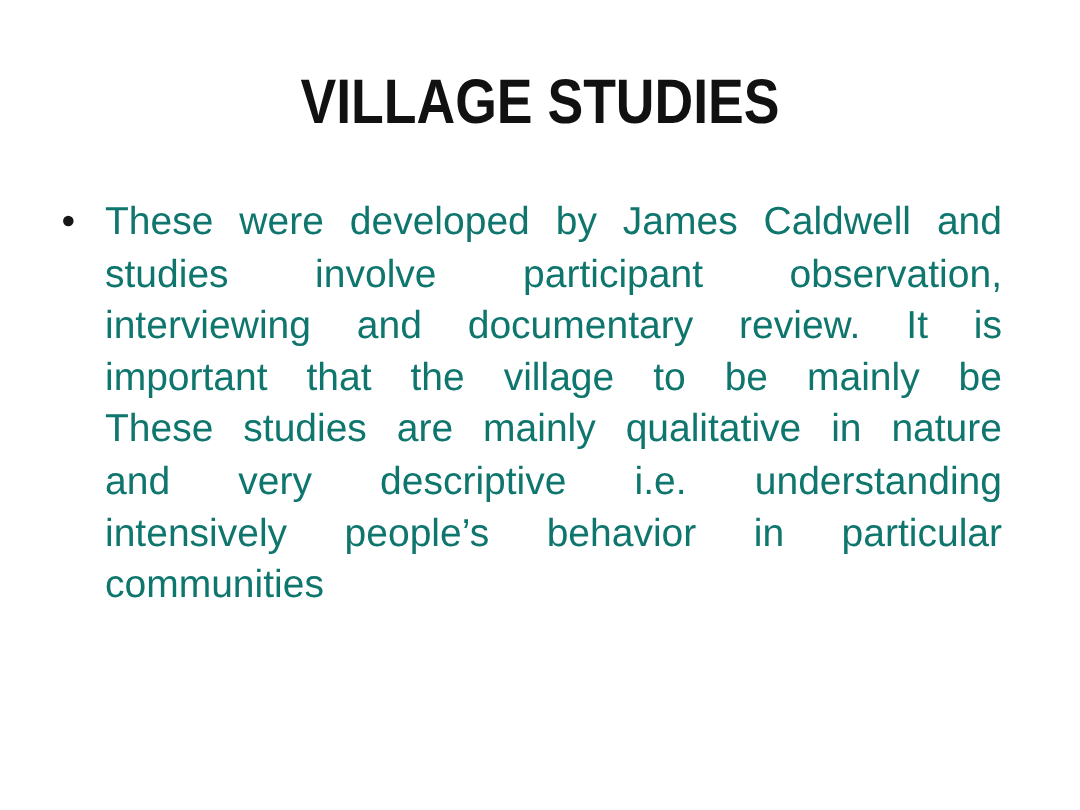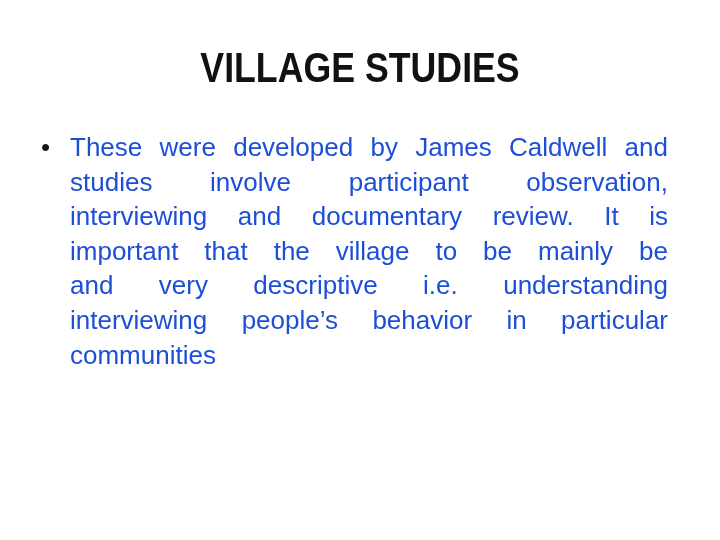--- a/index.html
+++ b/index.html
@@ -40,21 +40,21 @@
     line-height: 34.6px;
     color: #161616;
   }
   .bullet-text {
     position: absolute;
     left: 70px;
     top: 130px;
     width: 598px;
     font-size: 26px;
     line-height: 34.6px;
-    color: #1d4ed8;
+    color: #0f766e;
   }
   .line {
     text-align: justify;
     text-align-last: justify;
     height: 34.6px;
     white-space: normal;
   }
   .line.last {
     text-align: right;
     text-align-last: left;
@@ -67,18 +67,19 @@
 
   <h1 class="title">VILLAGE STUDIES</h1>
 
   <span class="bullet-marker">•</span>
 
   <div class="bullet-text">
     <div class="line">These were developed by James Caldwell and</div>
     <div class="line">studies involve participant observation,</div>
     <div class="line">interviewing and documentary review. It is</div>
     <div class="line">important that the village to be mainly be</div>
+    <div class="line">These studies are mainly qualitative in nature</div>
     <div class="line">and very descriptive i.e. understanding</div>
-    <div class="line">interviewing people’s behavior in particular</div>
+    <div class="line">intensively people’s behavior in particular</div>
     <div class="line last">communities</div>
   </div>
 
 </div>
 
 </body></html>

